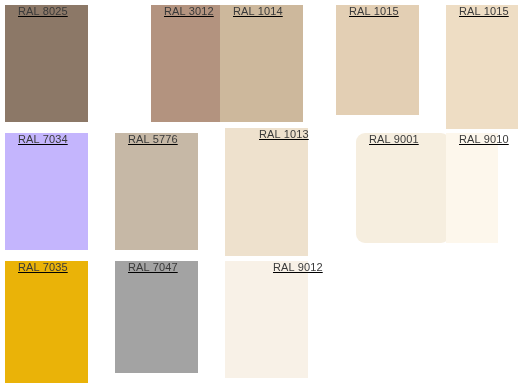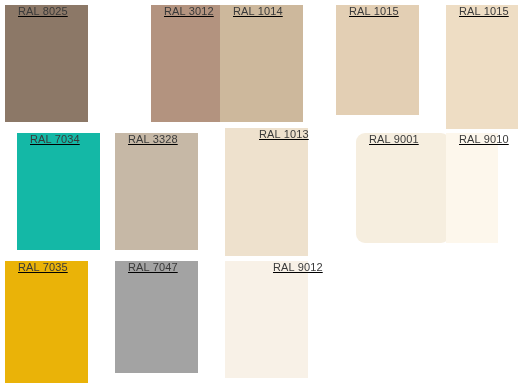--- a/index.html
+++ b/index.html
@@ -65,25 +65,25 @@
     </div>
     <div class="swatch" style="left: 336px; top: 5px; width: 83px; height: 110px; background: rgb(227, 207, 180);">
       <span class="swatch-label" style="color: rgb(58, 58, 58);">RAL 1015</span>
     </div>
     <div class="swatch" style="left: 446px; top: 5px; width: 72px; height: 124px; background: rgb(238, 221, 196);">
       <span class="swatch-label" style="color: rgb(58, 58, 58);">RAL 1015</span>
     </div>
   </div>
 
   <div class="swatch-row">
-    <div class="swatch" style="left: 17px; top: 133px; width: 83px; height: 117px; background: #14b8a6;">
+    <div class="swatch" style="left: 5px; top: 133px; width: 83px; height: 117px; background: #c4b5fd;">
       <span class="swatch-label" style="color: rgb(58, 58, 58);">RAL 7034</span>
     </div>
     <div class="swatch" style="left: 115px; top: 133px; width: 83px; height: 117px; background: rgb(198, 184, 166);">
-      <span class="swatch-label" style="color: rgb(58, 58, 58);">RAL 3328</span>
+      <span class="swatch-label" style="color: rgb(58, 58, 58);">RAL 5776</span>
     </div>
     <div class="swatch" style="left: 225px; top: 128px; width: 83px; height: 128px; background: rgb(238, 225, 205);">
       <span class="swatch-label" style="color: rgb(58, 58, 58); margin-left: 21px;">RAL 1013</span>
     </div>
     <div class="swatch" style="left: 356px; top: 133px; width: 94px; height: 110px; background: rgb(246, 238, 223); border-radius: 9px;">
       <span class="swatch-label" style="color: rgb(58, 58, 58);">RAL 9001</span>
     </div>
     <div class="swatch" style="left: 446px; top: 133px; width: 52px; height: 110px; background: rgb(253, 247, 236);">
       <span class="swatch-label" style="color: rgb(58, 58, 58);">RAL 9010</span>
     </div>

